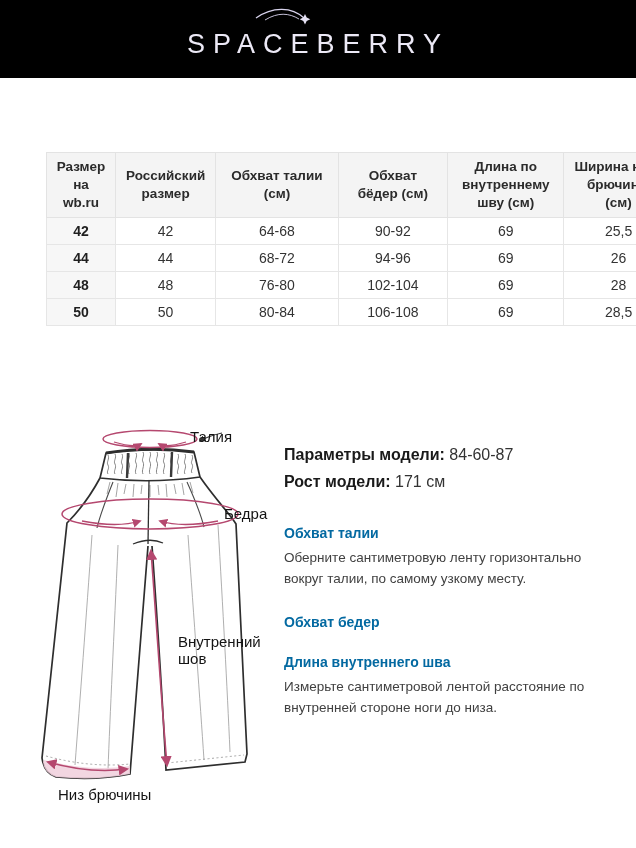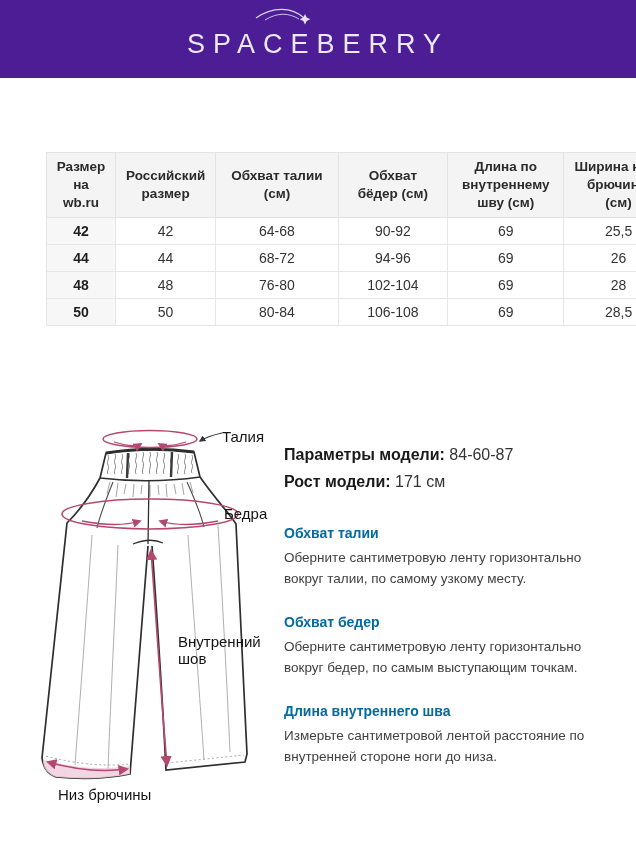--- a/index.html
+++ b/index.html
@@ -3,21 +3,21 @@
 <meta charset="utf-8">
 <style>
   html,body{margin:0;padding:0;background:#fff;}
   .page{
     position:relative;width:636px;height:848px;overflow:hidden;
     background:#ffffff;font-family:"Liberation Sans",sans-serif;color:#222;
   }
   
   .brand-bar{
     position:absolute;left:0;top:0;width:636px;height:78px;
-    background:#4c1d95;display:flex;align-items:center;justify-content:center;
+    background:#000000;display:flex;align-items:center;justify-content:center;
   }
   .logo-wrap{position:relative;display:flex;align-items:center;justify-content:center;}
   .logo-text{
     font-size:27px;font-weight:300;letter-spacing:8px;color:#ece9f6;
     padding-top:10px;
   }
   .comet{position:absolute;left:66px;top:-16px;width:64px;height:30px;}
   
   .size-table{
     position:absolute;left:46px;top:152px;width:628px;
@@ -32,21 +32,21 @@
     border:1px solid #e6e6e6;text-align:center;vertical-align:middle;
     font-size:14px;color:#333;padding:4px 2px;height:18px;
   }
   .size-table td:first-child{background:#f7f7f7;font-weight:700;color:#1f1f1f;}
   
   .diagram{position:absolute;left:30px;top:420px;width:262px;height:400px;}
   .diagram svg{position:absolute;left:0;top:0;}
   .d-label{
     position:absolute;font-size:15px;font-weight:500;color:#141414;line-height:1.15;
   }
-  .lbl-waist{left:192px;top:8px;}
+  .lbl-waist{left:160px;top:8px;}
   .lbl-hips{left:194px;top:85px;}
   .lbl-inseam{left:148px;top:213px;width:104px;}
   .lbl-hem{left:28px;top:366px;}
   
   .info-col{position:absolute;left:284px;top:441px;width:334px;}
   .mi-line{font-size:16px;line-height:27px;color:#333;}
   .mi-line b{color:#1a1a1a;font-weight:700;}
   .model-info{margin-bottom:30px;}
   .guide-section h3{
     margin:24px 0 7px 0;font-size:14px;font-weight:700;color:#0369a1;
@@ -196,21 +196,20 @@
         <span>171 см</span>
       </div>
     </div>
 
     <div class="guide-section">
       <h3>Обхват талии</h3>
       <p>Оберните сантиметровую ленту горизонтально вокруг талии, по самому узкому месту.</p>
     </div>
     <div class="guide-section">
       <h3>Обхват бедер</h3>
-      <p>Оберните сантиметровую ленту горизонтально вокруг бедер, по самым выступающим точкам.</p>
     </div>
     <div class="guide-section">
       <h3>Длина внутреннего шва</h3>
       <p>Измерьте сантиметровой лентой расстояние по внутренней стороне ноги до низа.</p>
     </div>
   </div>
 
   <div class="watermark">WB</div>
 </div>
 

